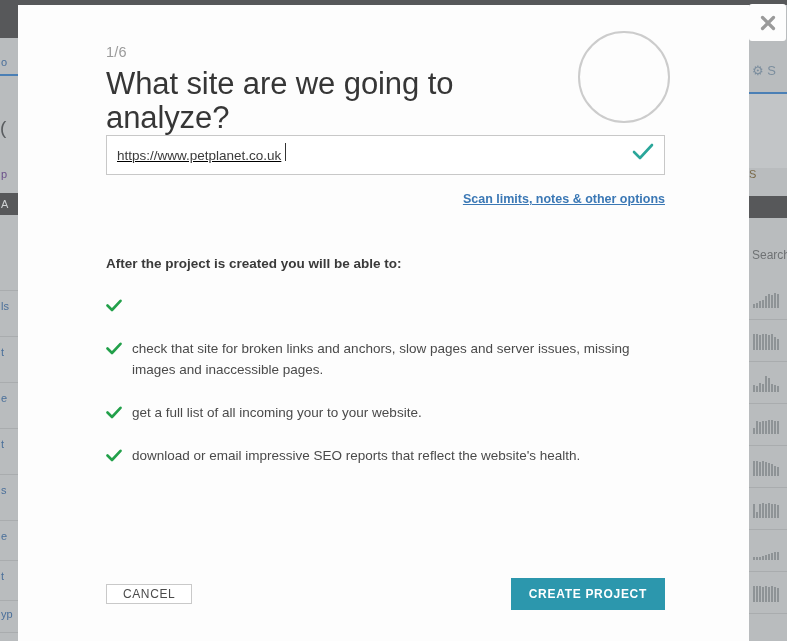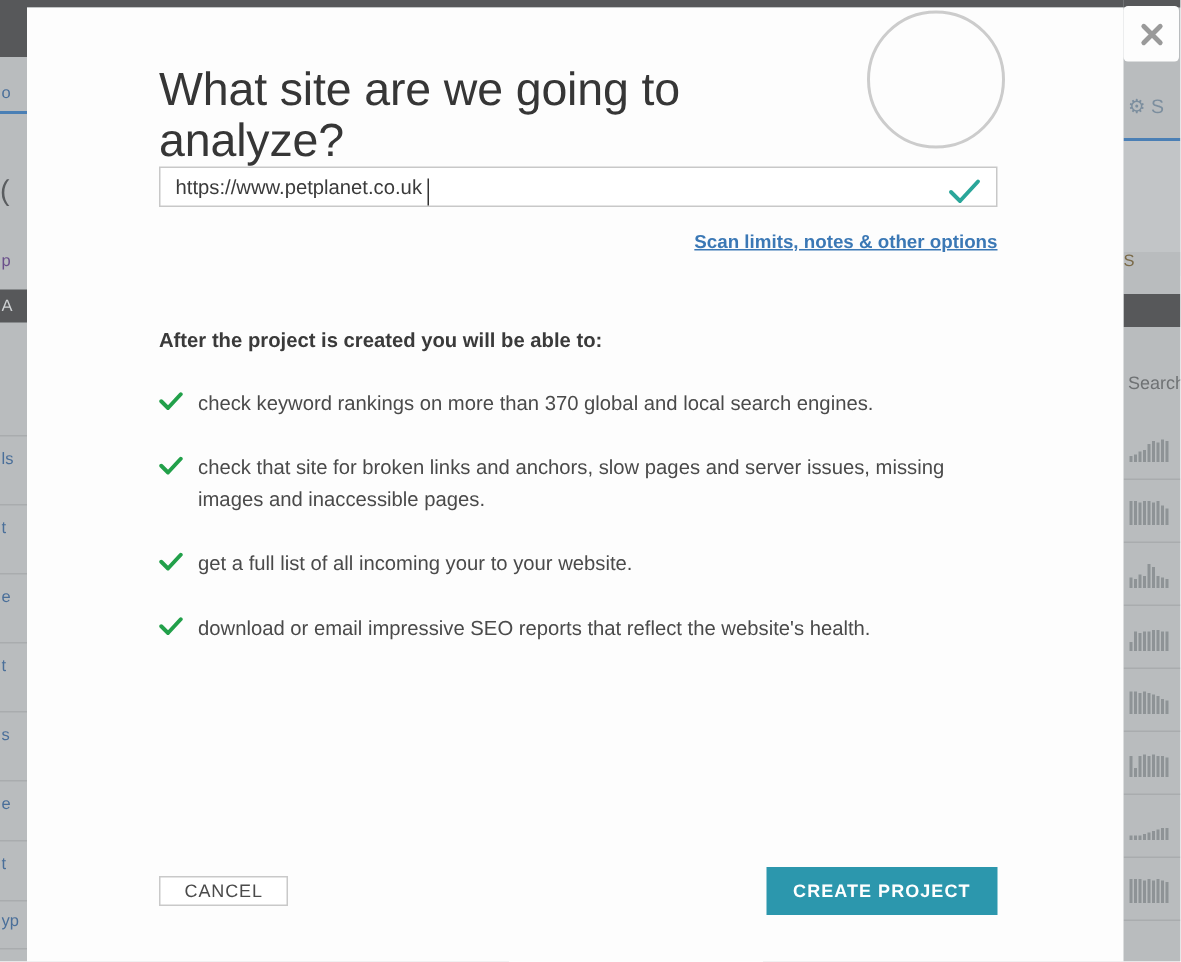--- a/index.html
+++ b/index.html
@@ -215,26 +215,27 @@
   }
 
   .field-label {
     font-size: 13px;
     color: #5b5b5b;
     margin: 62px 0 8px 0;
     line-height: 16px;
   }
   .url-field {
     position: relative;
-    height: 27px;
+    height: 40px;
     border: 1px solid #c8c8c8;
     background: #ffffff;
     box-sizing: border-box;
     display: flex;
     align-items: center;
+    text-decoration: underline;
   }
   .url-field input {
     border: 0;
     outline: 0;
     background: transparent;
     font-family: "Liberation Sans", sans-serif;
     font-size: 13.5px;
     color: #3b3b3b;
     padding: 0 40px 0 10px;
     width: 100%;
@@ -478,20 +479,21 @@
         </span>
       </div>
       <div class="bg-rrow"></div>
     </div>
   </div>
 </div>
 
 <div class="modal">
   <div class="modal-inner">
 
+    <div class="step-counter">1/6</div>
 
     <div class="title-row">
       <h1 class="modal-title">What site are we going to analyze?</h1>
       <div class="avatar-circle"></div>
     </div>
 
 
     <div class="url-field">
       <input type="text" value="https://www.petplanet.co.uk" style="">
       <span class="caret"></span>
@@ -508,21 +510,20 @@
 
     <div class="after-heading">After the project is created you will be able to:</div>
 
     <ul class="benefits">
       <li class="benefit">
         <span class="benefit-check">
           <svg width="16" height="13" viewBox="0 0 16 13">
             <path d="M1.5 6.5 L6 11 L14.5 1.8" stroke="#22a04a" stroke-width="2.6" fill="none" stroke-linecap="round" stroke-linejoin="round"></path>
           </svg>
         </span>
-        <span class="benefit-text">check keyword rankings on more than 370 global and local search engines.</span>
       </li>
       <li class="benefit">
         <span class="benefit-check">
           <svg width="16" height="13" viewBox="0 0 16 13">
             <path d="M1.5 6.5 L6 11 L14.5 1.8" stroke="#22a04a" stroke-width="2.6" fill="none" stroke-linecap="round" stroke-linejoin="round"></path>
           </svg>
         </span>
         <span class="benefit-text">check that site for broken links and anchors, slow pages and server issues, missing images and inaccessible pages.</span>
       </li>
       <li class="benefit">

